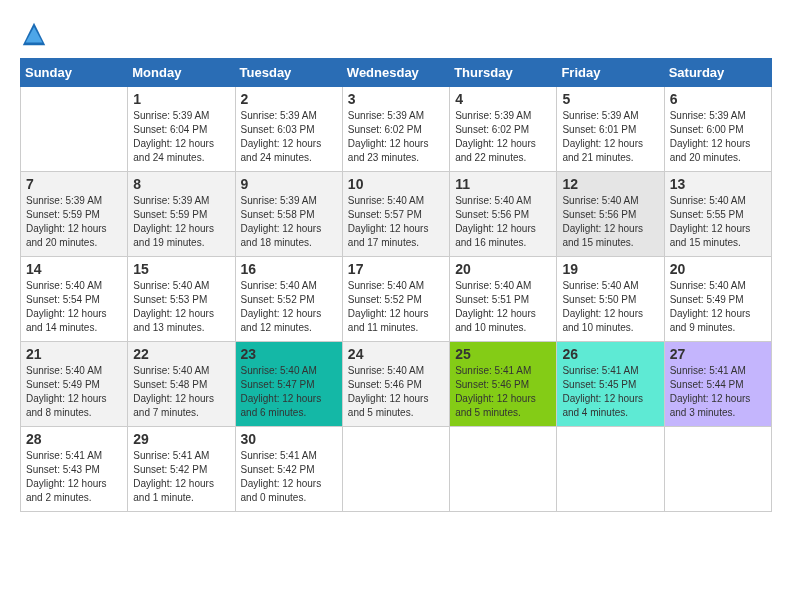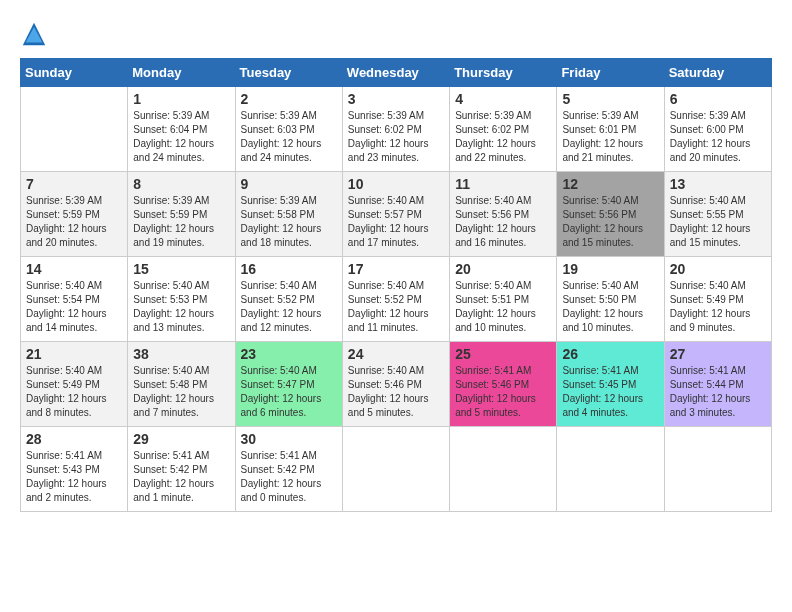--- a/index.html
+++ b/index.html
@@ -206,21 +206,21 @@
 Daylight: 12 hours
 and 17 minutes.</div>
         </td>
         <td style="background-color: rgb(242, 242, 242);">
           <span class="day-number">11</span>
           <div class="day-info" style="white-space: pre-line;">Sunrise: 5:40 AM
 Sunset: 5:56 PM
 Daylight: 12 hours
 and 16 minutes.</div>
         </td>
-        <td style="background-color: #a3a3a3;">
+        <td style="background-color: #e5e5e5;">
           <span class="day-number">12</span>
           <div class="day-info" style="white-space: pre-line;">Sunrise: 5:40 AM
 Sunset: 5:56 PM
 Daylight: 12 hours
 and 15 minutes.</div>
         </td>
         <td style="background-color: rgb(242, 242, 242);">
           <span class="day-number">13</span>
           <div class="day-info" style="white-space: pre-line;">Sunrise: 5:40 AM
 Sunset: 5:55 PM
@@ -281,41 +281,41 @@
       </tr>
       <tr>
         <td style="background-color: rgb(242, 242, 242);">
           <span class="day-number">21</span>
           <div class="day-info" style="white-space: pre-line;">Sunrise: 5:40 AM
 Sunset: 5:49 PM
 Daylight: 12 hours
 and 8 minutes.</div>
         </td>
         <td style="background-color: rgb(242, 242, 242);">
-          <span class="day-number">38</span>
+          <span class="day-number">22</span>
           <div class="day-info" style="white-space: pre-line;">Sunrise: 5:40 AM
 Sunset: 5:48 PM
 Daylight: 12 hours
 and 7 minutes.</div>
         </td>
-        <td style="background-color: #86efac;">
+        <td style="background-color: #14b8a6;">
           <span class="day-number">23</span>
           <div class="day-info" style="white-space: pre-line;">Sunrise: 5:40 AM
 Sunset: 5:47 PM
 Daylight: 12 hours
 and 6 minutes.</div>
         </td>
         <td style="background-color: rgb(242, 242, 242);">
           <span class="day-number">24</span>
           <div class="day-info" style="white-space: pre-line;">Sunrise: 5:40 AM
 Sunset: 5:46 PM
 Daylight: 12 hours
 and 5 minutes.</div>
         </td>
-        <td style="background-color: #ec4899;">
+        <td style="background-color: #84cc16;">
           <span class="day-number">25</span>
           <div class="day-info" style="white-space: pre-line;">Sunrise: 5:41 AM
 Sunset: 5:46 PM
 Daylight: 12 hours
 and 5 minutes.</div>
         </td>
         <td style="background-color: #5eead4;">
           <span class="day-number">26</span>
           <div class="day-info" style="white-space: pre-line;">Sunrise: 5:41 AM
 Sunset: 5:45 PM

